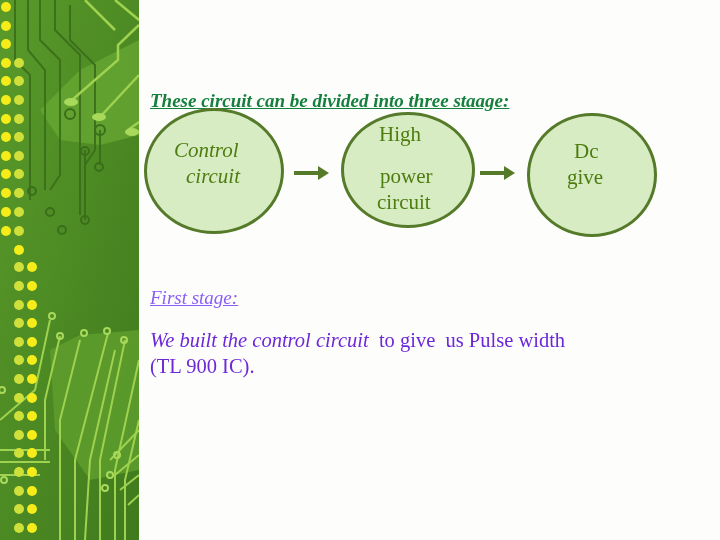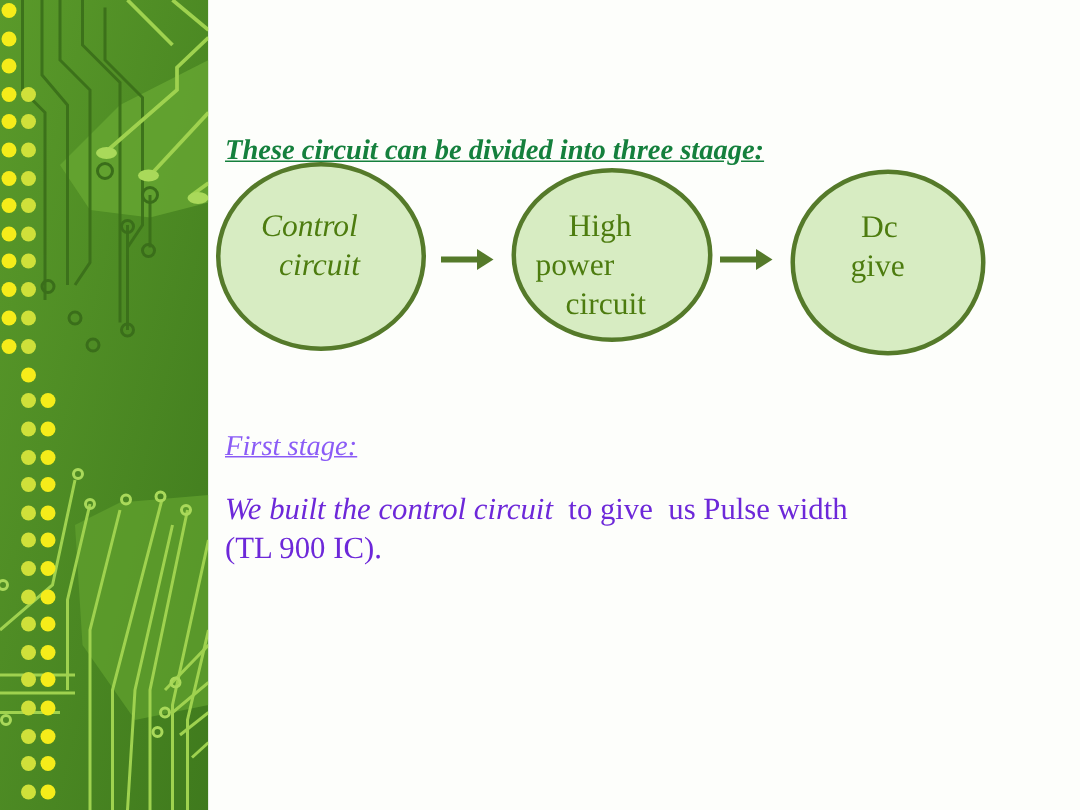--- a/index.html
+++ b/index.html
@@ -160,22 +160,22 @@
 <div class="title">These circuit can be divided into three staage:</div>
 
 <div class="oval" style="left:144px; top:108px; width:140px; height:126px; font-style:italic;">
   <span style="left:27px; top:26px;">Control</span>
   <span style="left:39px; top:52px;">circuit</span>
 </div>
 
 <div class="arrow" style="left:294px; top:171px; width:25px;"></div>
 
 <div class="oval" style="left:341px; top:112px; width:134px; height:116px;">
-  <span style="left:35px; top:22px;">High</span>
-  <span style="left:13px; top:48px;">power</span>
+  <span style="left:35px; top:6px;">High</span>
+  <span style="left:36px; top:48px;">power</span>
   <span style="left:33px; top:74px;">circuit</span>
 </div>
 
 <div class="arrow" style="left:480px; top:171px; width:25px;"></div>
 
 <div class="oval" style="left:527px; top:113px; width:130px; height:124px;text-align:center;">
   <span style="left:44px; top:22px;">Dc</span>
   <span style="left:37px; top:48px;">give</span>
 </div>
 

